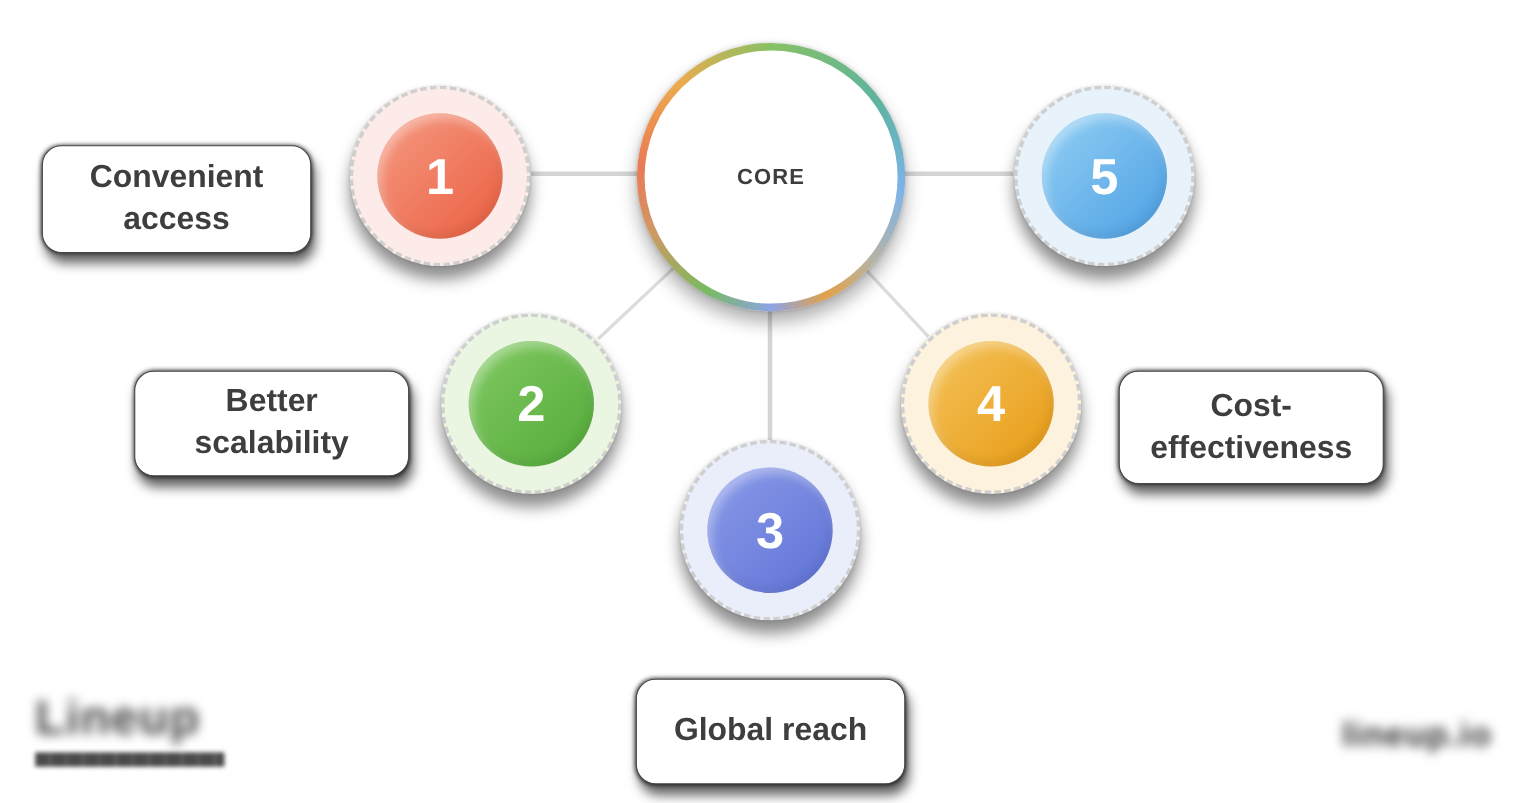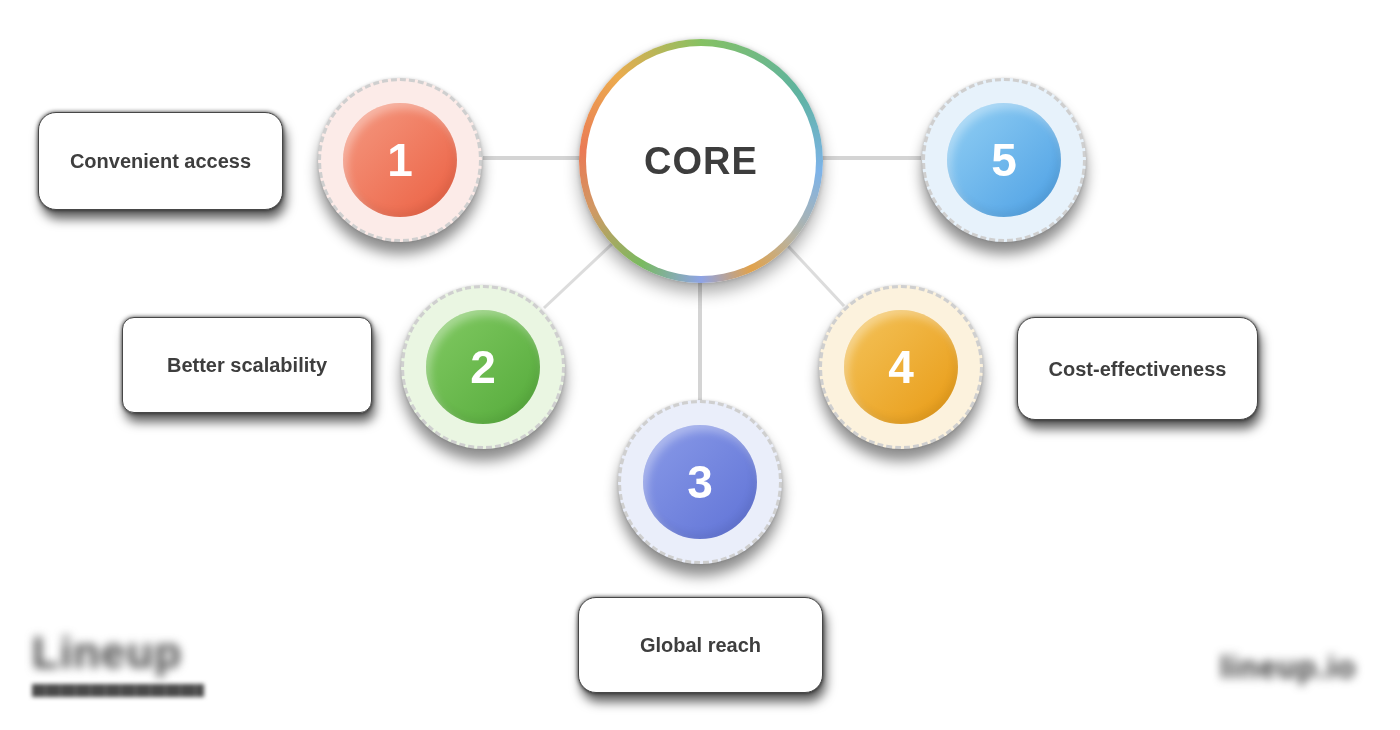--- a/index.html
+++ b/index.html
@@ -13,21 +13,21 @@
   .center-ring{
     position:absolute;left:579px;top:39px;width:244px;height:244px;border-radius:50%;
     display:flex;align-items:center;justify-content:center;
     box-shadow:0 10px 16px rgba(0,0,0,0.32), 0 0 4px rgba(0,0,0,0.18);
   }
   .center-inner{
     width:230px;height:230px;border-radius:50%;background:#ffffff;
     display:flex;align-items:center;justify-content:center;text-align:center;
   }
   .center-title{
-    font-size:38px;font-weight:bold;color:#3d3d3d;letter-spacing:1px;line-height:1.32;
+    font-size:20px;font-weight:bold;color:#3d3d3d;letter-spacing:1px;line-height:1.32;
   }
   .center-title span{display:block;}
 
   
   .node{
     position:absolute;width:164px;height:164px;border-radius:50%;
     border:3px dashed #cfcfcf;box-sizing:border-box;
     display:flex;align-items:center;justify-content:center;
     box-shadow:0 12px 14px rgba(0,0,0,0.45), 0 0 3px rgba(0,0,0,0.15);
   }
@@ -40,26 +40,26 @@
   .node-1{left:318px;top:78px;}
   .node-2{left:401px;top:285px;}
   .node-3{left:618px;top:400px;}
   .node-4{left:819px;top:285px;}
   .node-5{left:922px;top:78px;}
 
   
   .card{
     position:absolute;background:#ffffff;border:1px solid #474747;border-radius:18px;
     display:flex;align-items:center;justify-content:center;text-align:center;
-    font-size:20px;font-weight:600;color:#3e3e3e;line-height:1.3;
+    font-size:29px;font-weight:600;color:#3e3e3e;line-height:1.3;
     box-shadow:0 0 4px rgba(0,0,0,0.75), 3px 9px 11px rgba(0,0,0,0.62);
-    padding:0 18px;box-sizing:border-box;
+    padding:0 18px;box-sizing:border-box;margin-top:20px;
   }
   .card-1{left:38px;top:112px;width:245px;height:98px;}
-  .card-2{left:122px;top:317px;width:250px;height:96px;border-radius:12px;}
+  .card-2{left:122px;top:317px;width:250px;height:96px;}
   .card-3{left:578px;top:597px;width:245px;height:96px;}
   .card-4{left:1017px;top:317px;width:241px;height:103px;}
   .card-5{left:1113px;top:107px;width:250px;height:105px;}
 
   
   .wm-left{position:absolute;left:32px;top:628px;}
   .wm-left .wm-text{
     font-size:44px;font-weight:bold;color:#474747;filter:blur(5px);letter-spacing:1px;
   }
   .wm-left .wm-bar{

